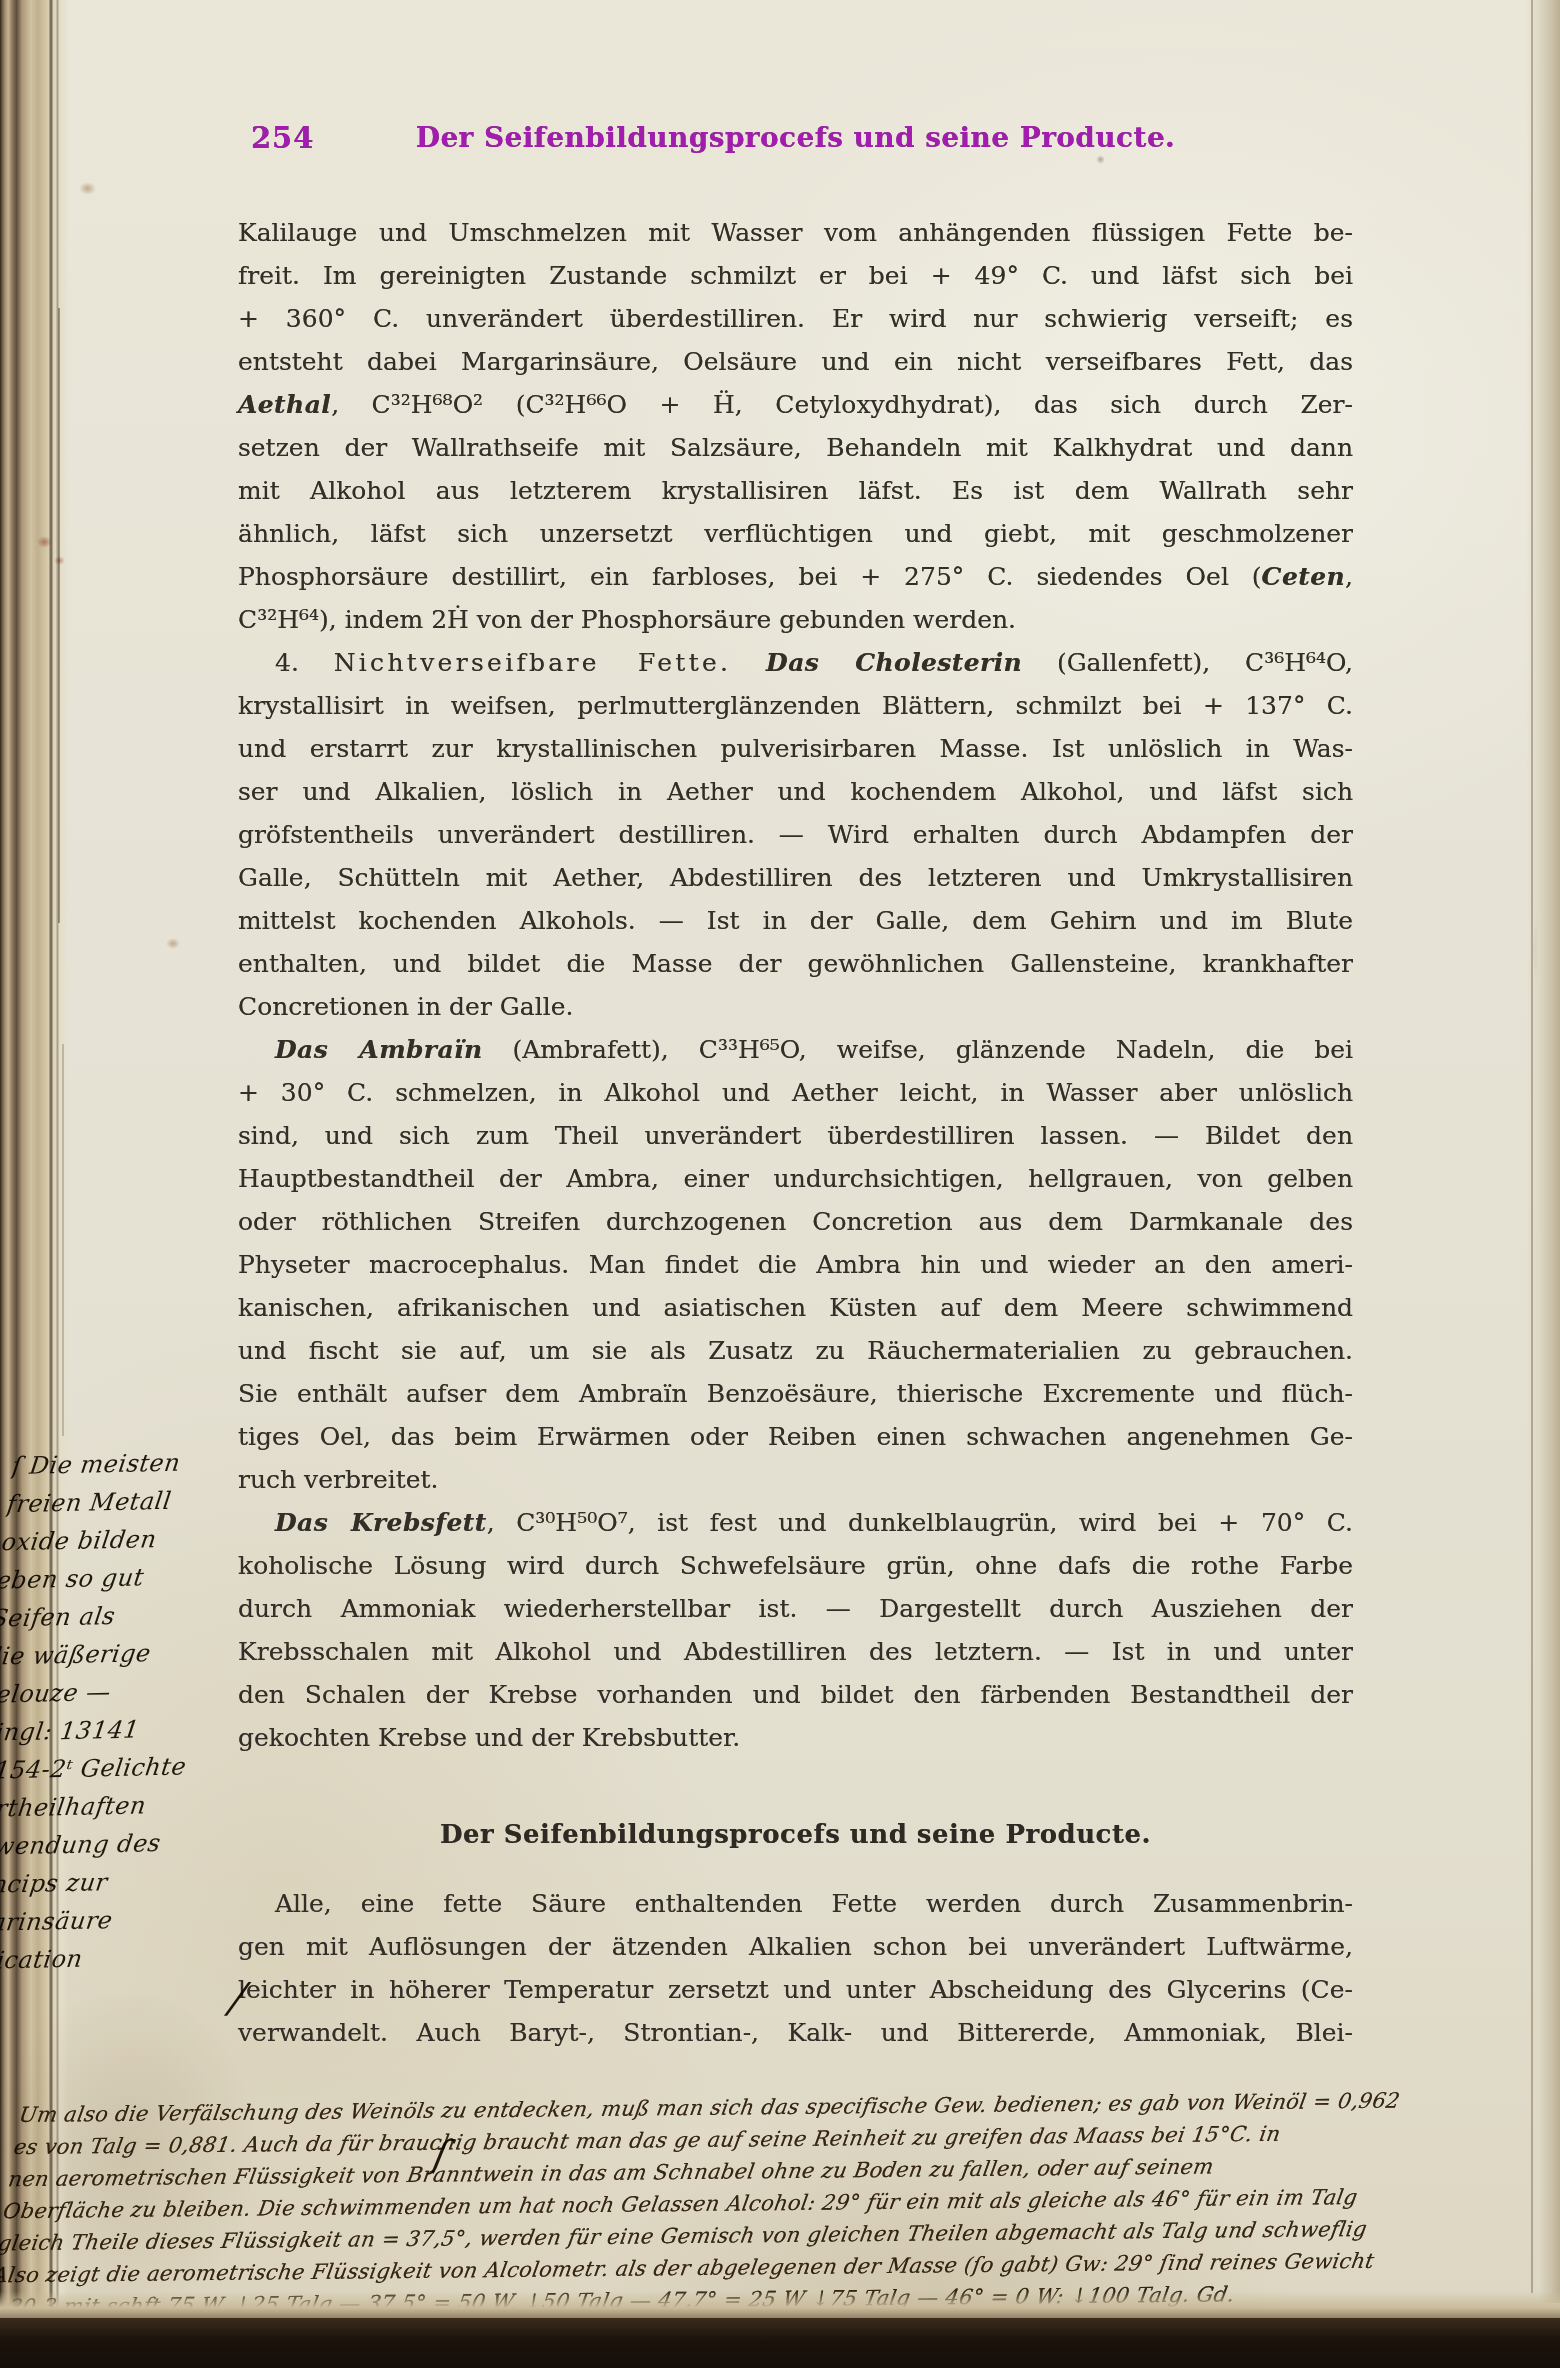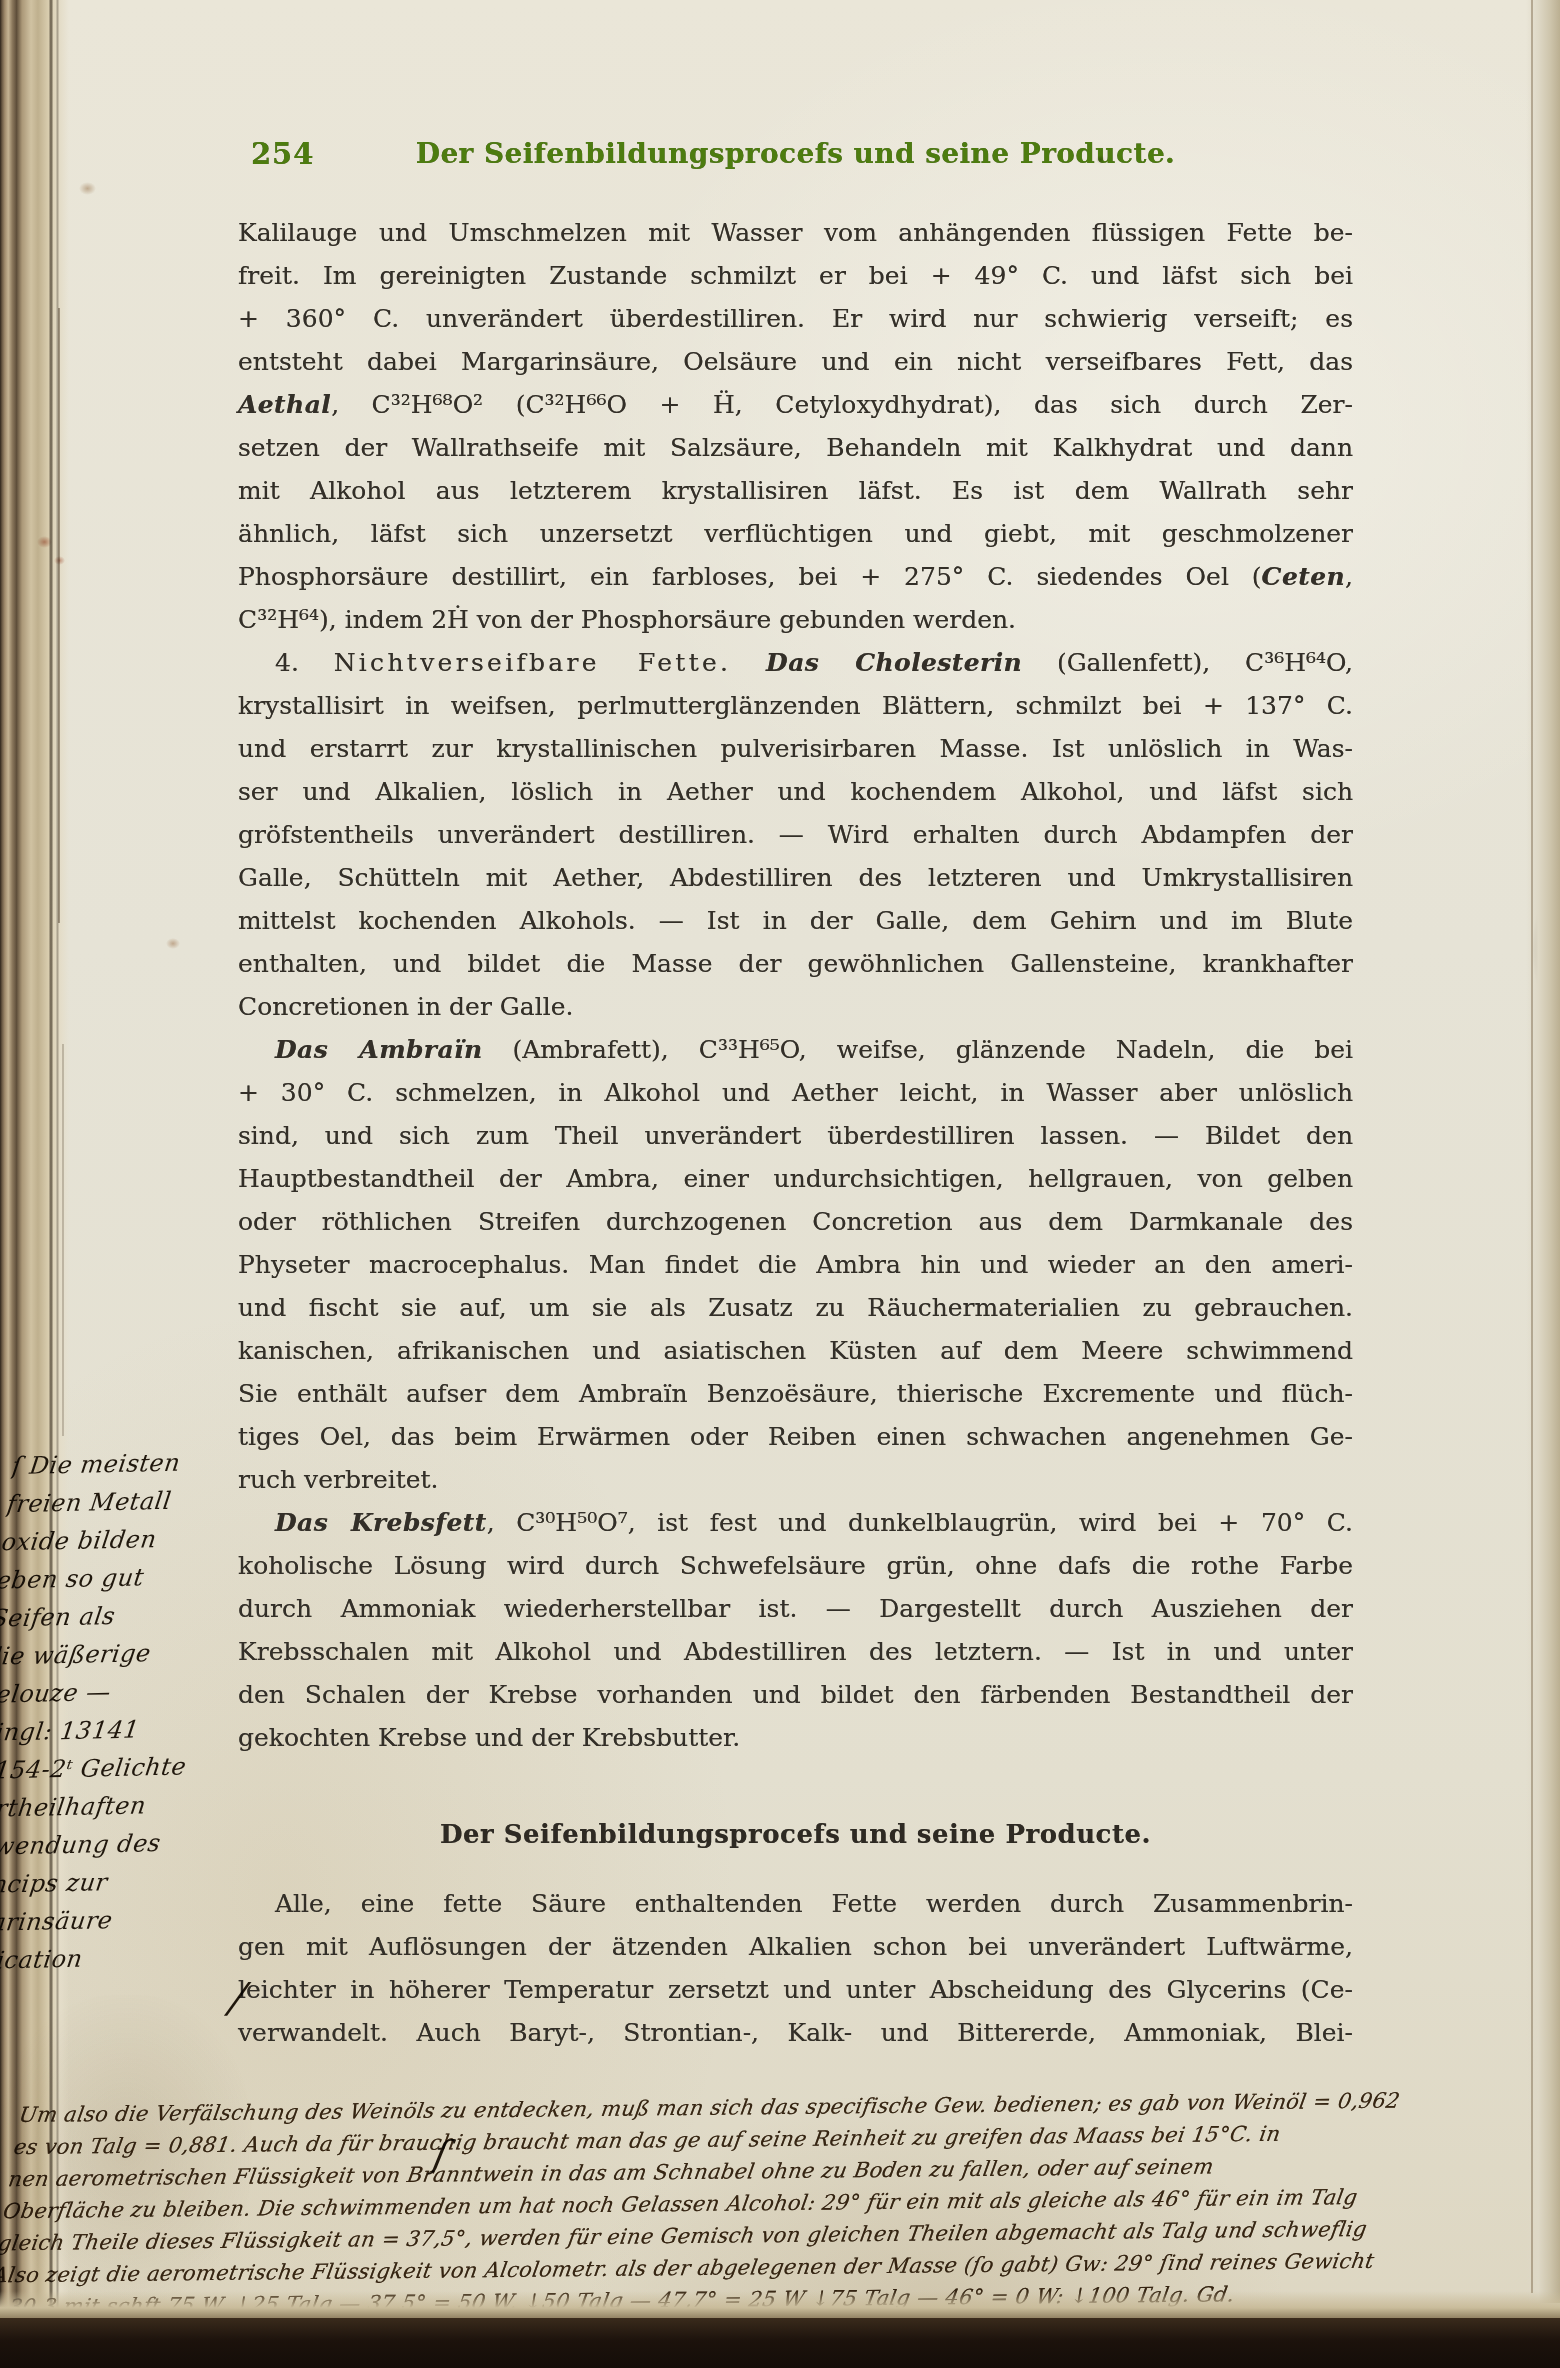--- a/index.html
+++ b/index.html
@@ -19,21 +19,21 @@
   
   .right-edge{position:absolute;right:0;top:0;width:35px;height:2303px;
     background:linear-gradient(270deg,#b9ad8f 0%,#cdc4ab 30%,#ded8c6 65%,rgba(231,227,213,0) 100%);}
   .right-hairline{position:absolute;right:28px;top:0;width:1.9px;height:2293px;background:rgba(120,100,70,.45);}
   
   .bottom-edge{position:absolute;left:0;right:0;top:2291px;height:28px;
     background:linear-gradient(180deg, rgba(190,175,140,0), #c9bc9b 60%, #8f7f60);}
   .bottom-strip{position:absolute;left:0;right:0;top:2318px;height:51px;
     background:linear-gradient(180deg,#3a2b1c,#1c120c 45%,#140d08);}
   
-  .pagehead{position:absolute;left:238px;top:137px;width:1115px;height:43px;color:#4d7c0f;}
+  .pagehead{position:absolute;left:238px;top:121px;width:1115px;height:43px;color:#a21caf;}
   .pagenum{position:absolute;left:13px;top:0;font-size:29px;font-weight:700;letter-spacing:0.9px;
     text-shadow:0 0 0.6px rgba(46,42,35,.8);}
   .runhead{position:absolute;left:0;right:0;text-align:center;font-size:28px;font-weight:600;
     letter-spacing:0.4px;text-shadow:0 0 0.6px rgba(46,42,35,.7);}
   .textcol{position:absolute;left:238px;top:211px;width:1115px;color:#332f28;
     font-size:25px;line-height:43px;text-shadow:0 0 0.5px rgba(51,47,40,.65);}
   .line{text-align:justify;text-align-last:justify;white-space:normal;}
   .line.final{text-align-last:left;}
   .line.indent{text-indent:37px;}
   .line i{font-style:italic;font-weight:700;letter-spacing:0.4px;}
@@ -97,22 +97,22 @@
       <div class="line">Galle, Schütteln mit Aether, Abdestilliren des letzteren und Umkrystallisiren</div>
       <div class="line">mittelst kochenden Alkohols. — Ist in der Galle, dem Gehirn und im Blute</div>
       <div class="line">enthalten, und bildet die Masse der gewöhnlichen Gallensteine, krankhafter</div>
       <div class="line final">Concretionen in der Galle.</div>
       <div class="line indent"><i>Das Ambraïn</i> (Ambrafett), C³³H⁶⁵O, weifse, glänzende Nadeln, die bei</div>
       <div class="line">+ 30° C. schmelzen, in Alkohol und Aether leicht, in Wasser aber unlöslich</div>
       <div class="line">sind, und sich zum Theil unverändert überdestilliren lassen. — Bildet den</div>
       <div class="line">Hauptbestandtheil der Ambra, einer undurchsichtigen, hellgrauen, von gelben</div>
       <div class="line">oder röthlichen Streifen durchzogenen Concretion aus dem Darmkanale des</div>
       <div class="line">Physeter macrocephalus.  Man findet die Ambra hin und wieder an den ameri-</div>
+      <div class="line">kanischen, afrikanischen und asiatischen Küsten auf dem Meere schwimmend</div>
       <div class="line">und fischt sie auf, um sie als Zusatz zu Räuchermaterialien zu gebrauchen.</div>
-      <div class="line">kanischen, afrikanischen und asiatischen Küsten auf dem Meere schwimmend</div>
       <div class="line">Sie enthält aufser dem Ambraïn Benzoësäure, thierische Excremente und flüch-</div>
       <div class="line">tiges Oel, das beim Erwärmen oder Reiben einen schwachen angenehmen Ge-</div>
       <div class="line final">ruch verbreitet.</div>
       <div class="line indent"><i>Das Krebsfett</i>, C³⁰H⁵⁰O⁷, ist fest und dunkelblaugrün, wird bei + 70° C.</div>
       <div class="line">koholische Lösung wird durch Schwefelsäure grün, ohne dafs die rothe Farbe</div>
       <div class="line">durch Ammoniak wiederherstellbar ist. — Dargestellt durch Ausziehen der</div>
       <div class="line">Krebsschalen mit Alkohol und Abdestilliren des letztern. — Ist in und unter</div>
       <div class="line">den Schalen der Krebse vorhanden und bildet den färbenden Bestandtheil der</div>
       <div class="line final">gekochten Krebse und der Krebsbutter.</div>
       <div class="sectionhead">Der Seifenbildungsprocefs und seine Producte.</div>

